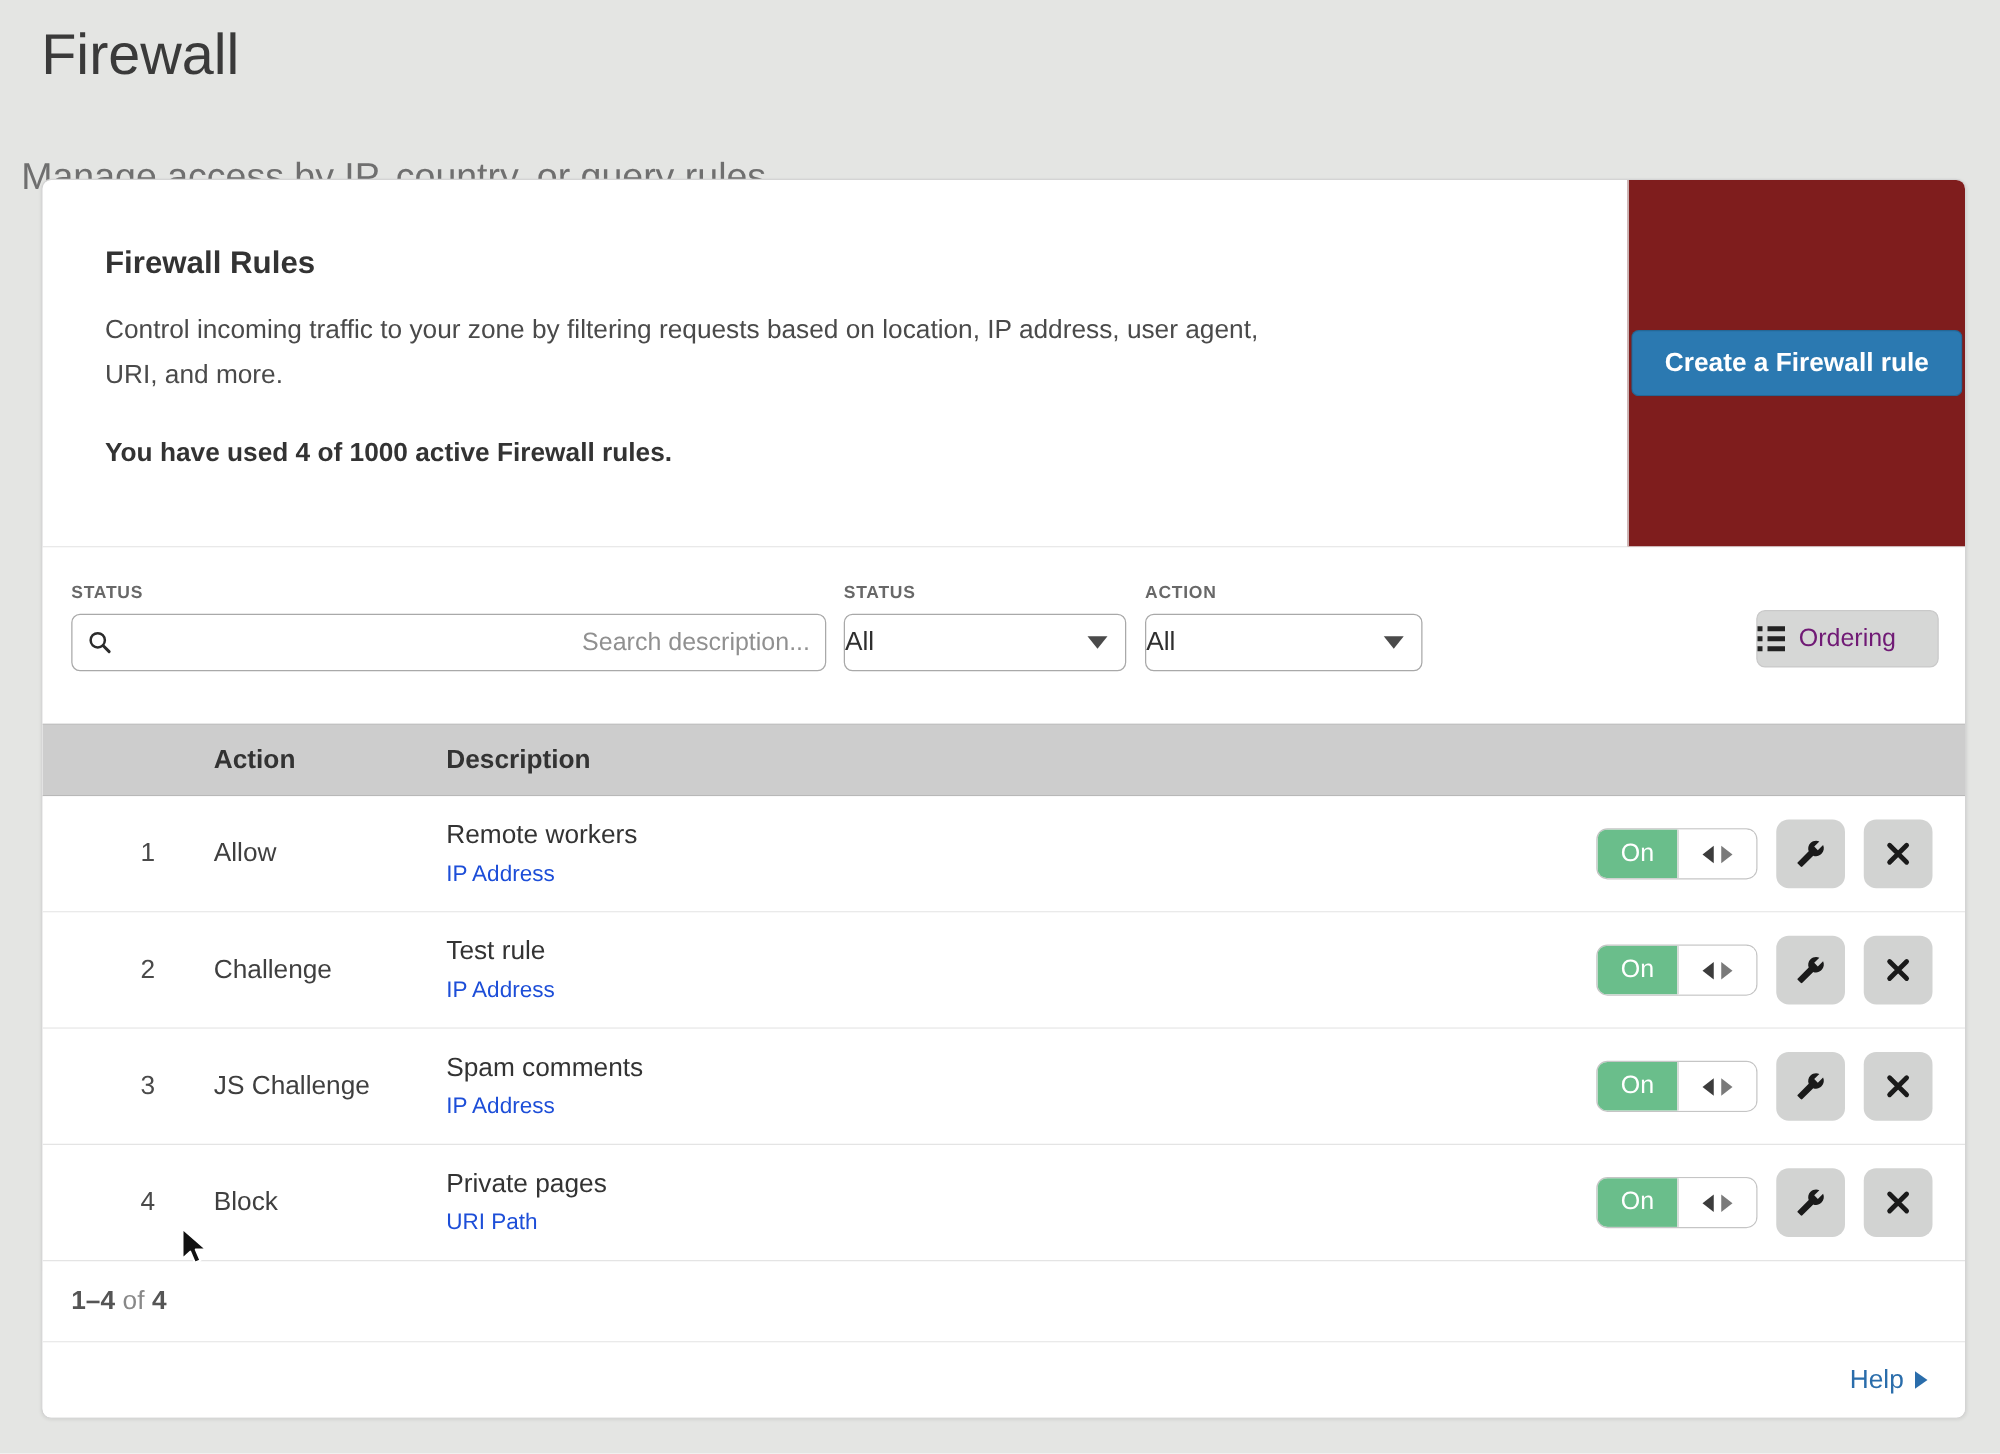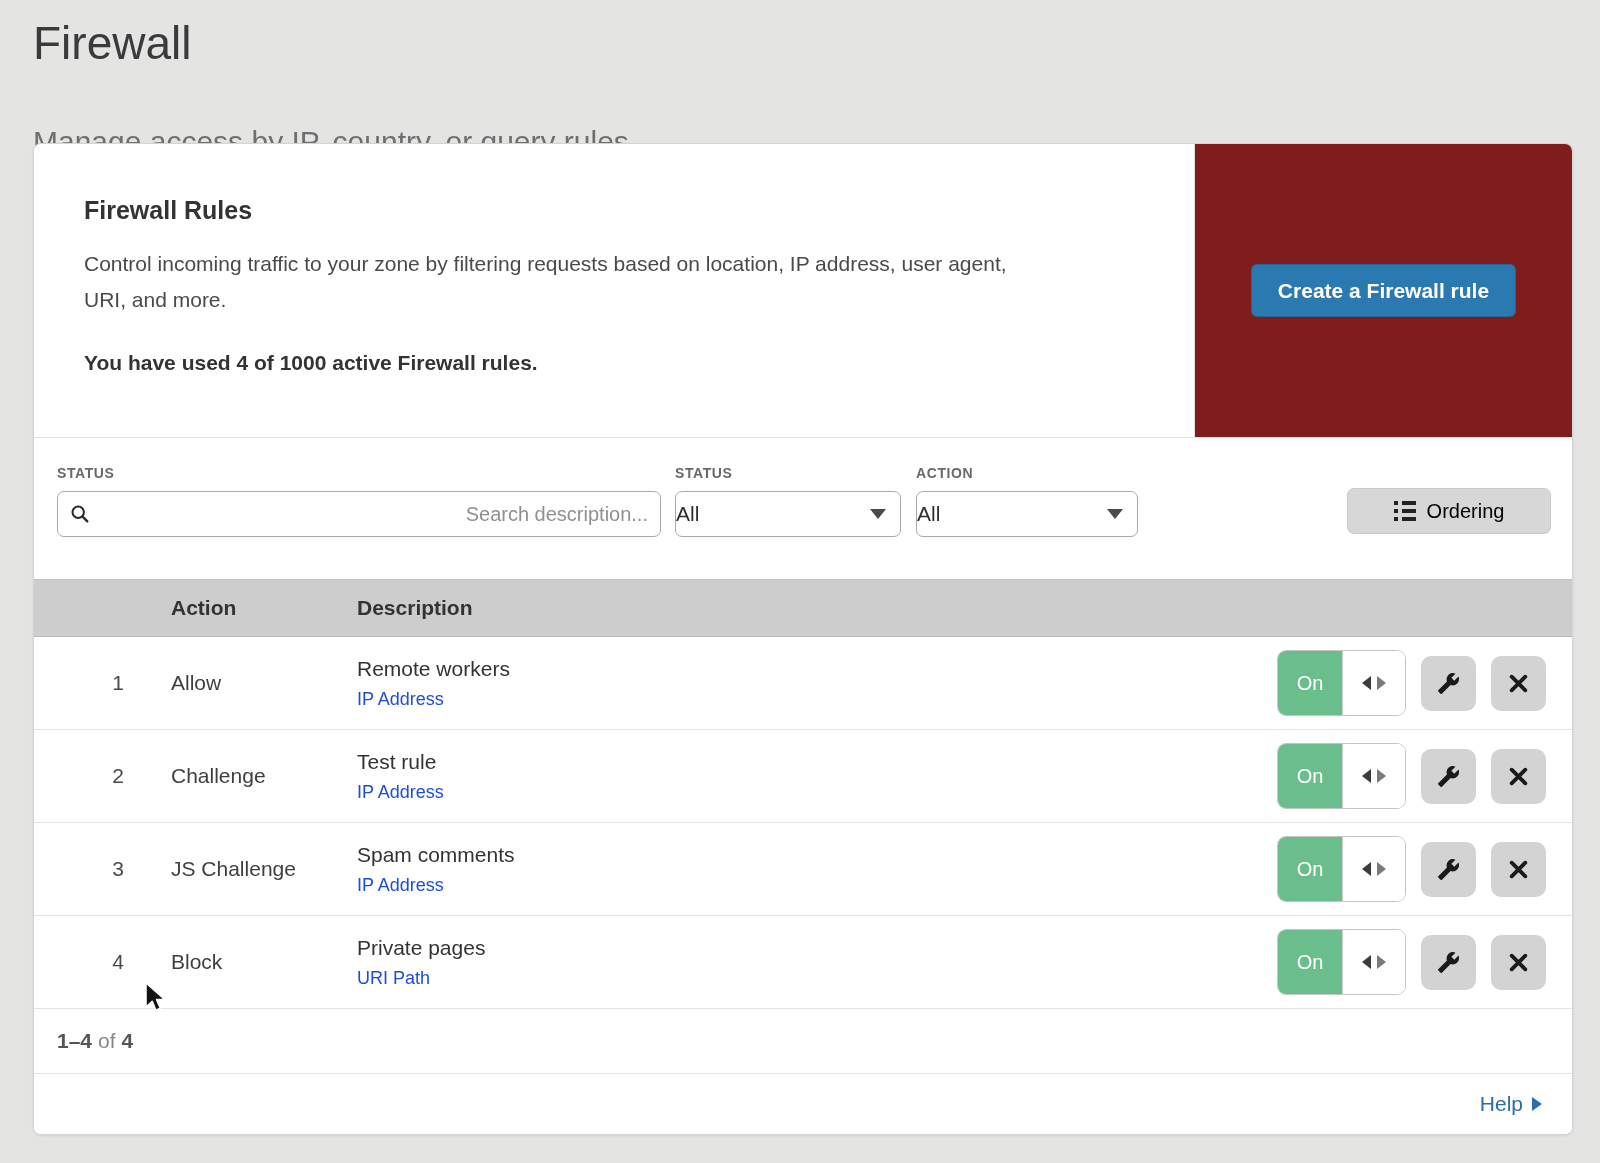--- a/index.html
+++ b/index.html
@@ -2,28 +2,28 @@
 <html style="--accent-blue: #2b79b1; --toggle-green: #6abe8b; --link-blue: #2a6dab;"><head>
 <meta charset="utf-8">
 <style>
   * { margin:0; padding:0; box-sizing:border-box; }
   html,body { width:1600px; height:1163px; }
   body { font-family:"Liberation Sans","DejaVu Sans",sans-serif; }
   .page { position:relative; width:1600px; height:1163px; background:#e4e5e3; overflow:hidden; }
 
   
   .page-title { position:absolute; left:33px; top:20px; font-size:46px; line-height:1; color:#3a3a3a; font-weight:500; }
-  .page-subtitle { position:absolute; left:33px; top:124px; font-size:30px; line-height:1.2; color:#6f6f6f; font-weight:400; }
+  .page-subtitle { position:absolute; left:17px; top:124px; font-size:30px; line-height:1.2; color:#6f6f6f; font-weight:400; }
 
   
   .card { position:absolute; left:33px; top:143px; width:1540px; height:992px; background:#ffffff;
           border:1px solid #d4d4d4; border-radius:8px; box-shadow:0 1px 3px rgba(0,0,0,0.08); overflow:hidden; }
 
   .card-top { display:flex; height:294px; border-bottom:1px solid #e2e2e2; }
-  .card-top-left { width:1160px; padding:52px 60px 0 50px; }
+  .card-top-left { width:1268px; padding:52px 60px 0 50px; }
   .rules-heading { font-size:25px; font-weight:700; color:#333; }
   .rules-desc { margin-top:21px; font-size:21px; line-height:36px; color:#4a4a4a; max-width:950px; }
   .rules-usage { margin-top:33px; font-size:21px; font-weight:700; color:#333; }
   .card-top-right { flex:1; background:#7f1d1d; border-left:1px solid #e2e2e2; display:flex; align-items:center; justify-content:center; }
   .create-btn { background:var(--accent-blue,#2b79b1); color:#fff; font-size:21px; font-weight:700;
                 height:53px; padding:0 26px; border:1px solid rgba(0,0,0,0.15); border-radius:6px;
                 font-family:inherit; cursor:pointer; }
 
   
   .filters { position:relative; height:141px; background:#fff; }
@@ -31,42 +31,42 @@
   .lbl-search { left:23px; } .lbl-status { left:641px; } .lbl-action { left:882px; }
   .search-box { position:absolute; left:23px; top:53px; width:604px; height:46px; border:1px solid #a9a9a9;
                 border-radius:7px; display:flex; align-items:center; padding:0 12px; gap:10px; background:#fff; }
   .search-box input { border:none; outline:none; flex:1; font-size:20px; color:#444; font-family:inherit; background:transparent;text-align:right; }
   .search-box input::placeholder { color:#909090; }
   .select { position:absolute; top:53px; height:46px; border:1px solid #a9a9a9; border-radius:7px; background:#fff;
             display:flex; align-items:center; justify-content:space-between; padding:0 14px 0 0; cursor:pointer; }
   .sel-status { left:641px; width:226px; } .sel-action { left:882px; width:222px; }
   .select .value { font-size:21px; color:#2e2e2e; }
   .caret { width:0; height:0; border-left:8px solid transparent; border-right:8px solid transparent; border-top:10px solid #4a4a4a; }
-  .ordering-btn { position:absolute; right:21px; top:50px; height:46px; width:204px; background:#d6d7d6;
-                  border:1px solid #c9c9c9; border-radius:7px; display:flex; align-items:center; justify-content:center;
-                  gap:11px; font-size:20px; color:#000000; font-family:inherit; cursor:pointer; }
+  .ordering-btn { position:absolute; right:21px; top:50px; height:46px; width:146px; background:#d6d7d6;
+                  border:1px solid #c9c9c9; border-radius:7px; display:flex; align-items:center; justify-content:flex-start;
+                  gap:11px; font-size:20px; color:#701a75; font-family:inherit; cursor:pointer; }
   .ord-icon { display:flex; flex-direction:column; gap:4px; }
   .ord-row { display:flex; align-items:center; gap:4px; }
   .ord-dot { width:4px; height:4px; background:#222; }
   .ord-bar { width:14px; height:3.5px; background:#222; }
 
   
   .thead { height:58px; background:#cdcdcd; border-top:1px solid #c2c2c2; border-bottom:1px solid #b8b8b8; position:relative; }
   .thead .col { position:absolute; top:0; line-height:56px; font-size:21px; font-weight:700; color:#333; }
   .col-action { left:137px; } .col-desc { left:323px; }
 
   .rule-row { position:relative; height:93px; border-bottom:1px solid #e4e4e4; background:#fff; }
   .cell-num { position:absolute; left:0; top:0; bottom:0; width:90px; display:flex; align-items:center;
               justify-content:flex-end; font-size:21px; color:#4a4a4a; }
   .cell-action { position:absolute; left:137px; top:0; bottom:0; display:flex; align-items:center; font-size:21px; color:#3f3f3f; }
   .cell-desc { position:absolute; left:323px; top:50%; transform:translateY(-50%); }
   .desc-title { font-size:21px; color:#333; }
   .desc-sub { margin-top:8px; font-size:18px; color:#1d4ed8; }
   .controls { position:absolute; right:26px; top:50%; transform:translateY(-50%); display:flex; align-items:center; gap:15px; }
-  .toggle { display:flex; width:129px; height:66px; border:1px solid #c5c5c5; border-radius:9px; overflow:hidden; background:#fff; cursor:pointer; }
+  .toggle { display:flex; width:129px; height:41px; border:1px solid #c5c5c5; border-radius:9px; overflow:hidden; background:#fff; cursor:pointer; }
   .toggle-on { width:64px; background:var(--toggle-green,#6abe8b); color:#fff; display:flex; align-items:center;
                justify-content:center; font-size:20px; }
   .toggle-arrows { flex:1; display:flex; align-items:center; justify-content:center; gap:6px; border-left:1px solid #cfcfcf; background:#fff; }
   .tri-l { width:0; height:0; border-top:7px solid transparent; border-bottom:7px solid transparent; border-right:9px solid #3c3c3c; }
   .tri-r { width:0; height:0; border-top:7px solid transparent; border-bottom:7px solid transparent; border-left:9px solid #7a7a7a; }
   .icon-btn { width:55px; height:55px; background:#d2d3d2; border:none; border-radius:10px; display:flex;
               align-items:center; justify-content:center; cursor:pointer; }
   .icon-btn span { display:flex; }
 
   

